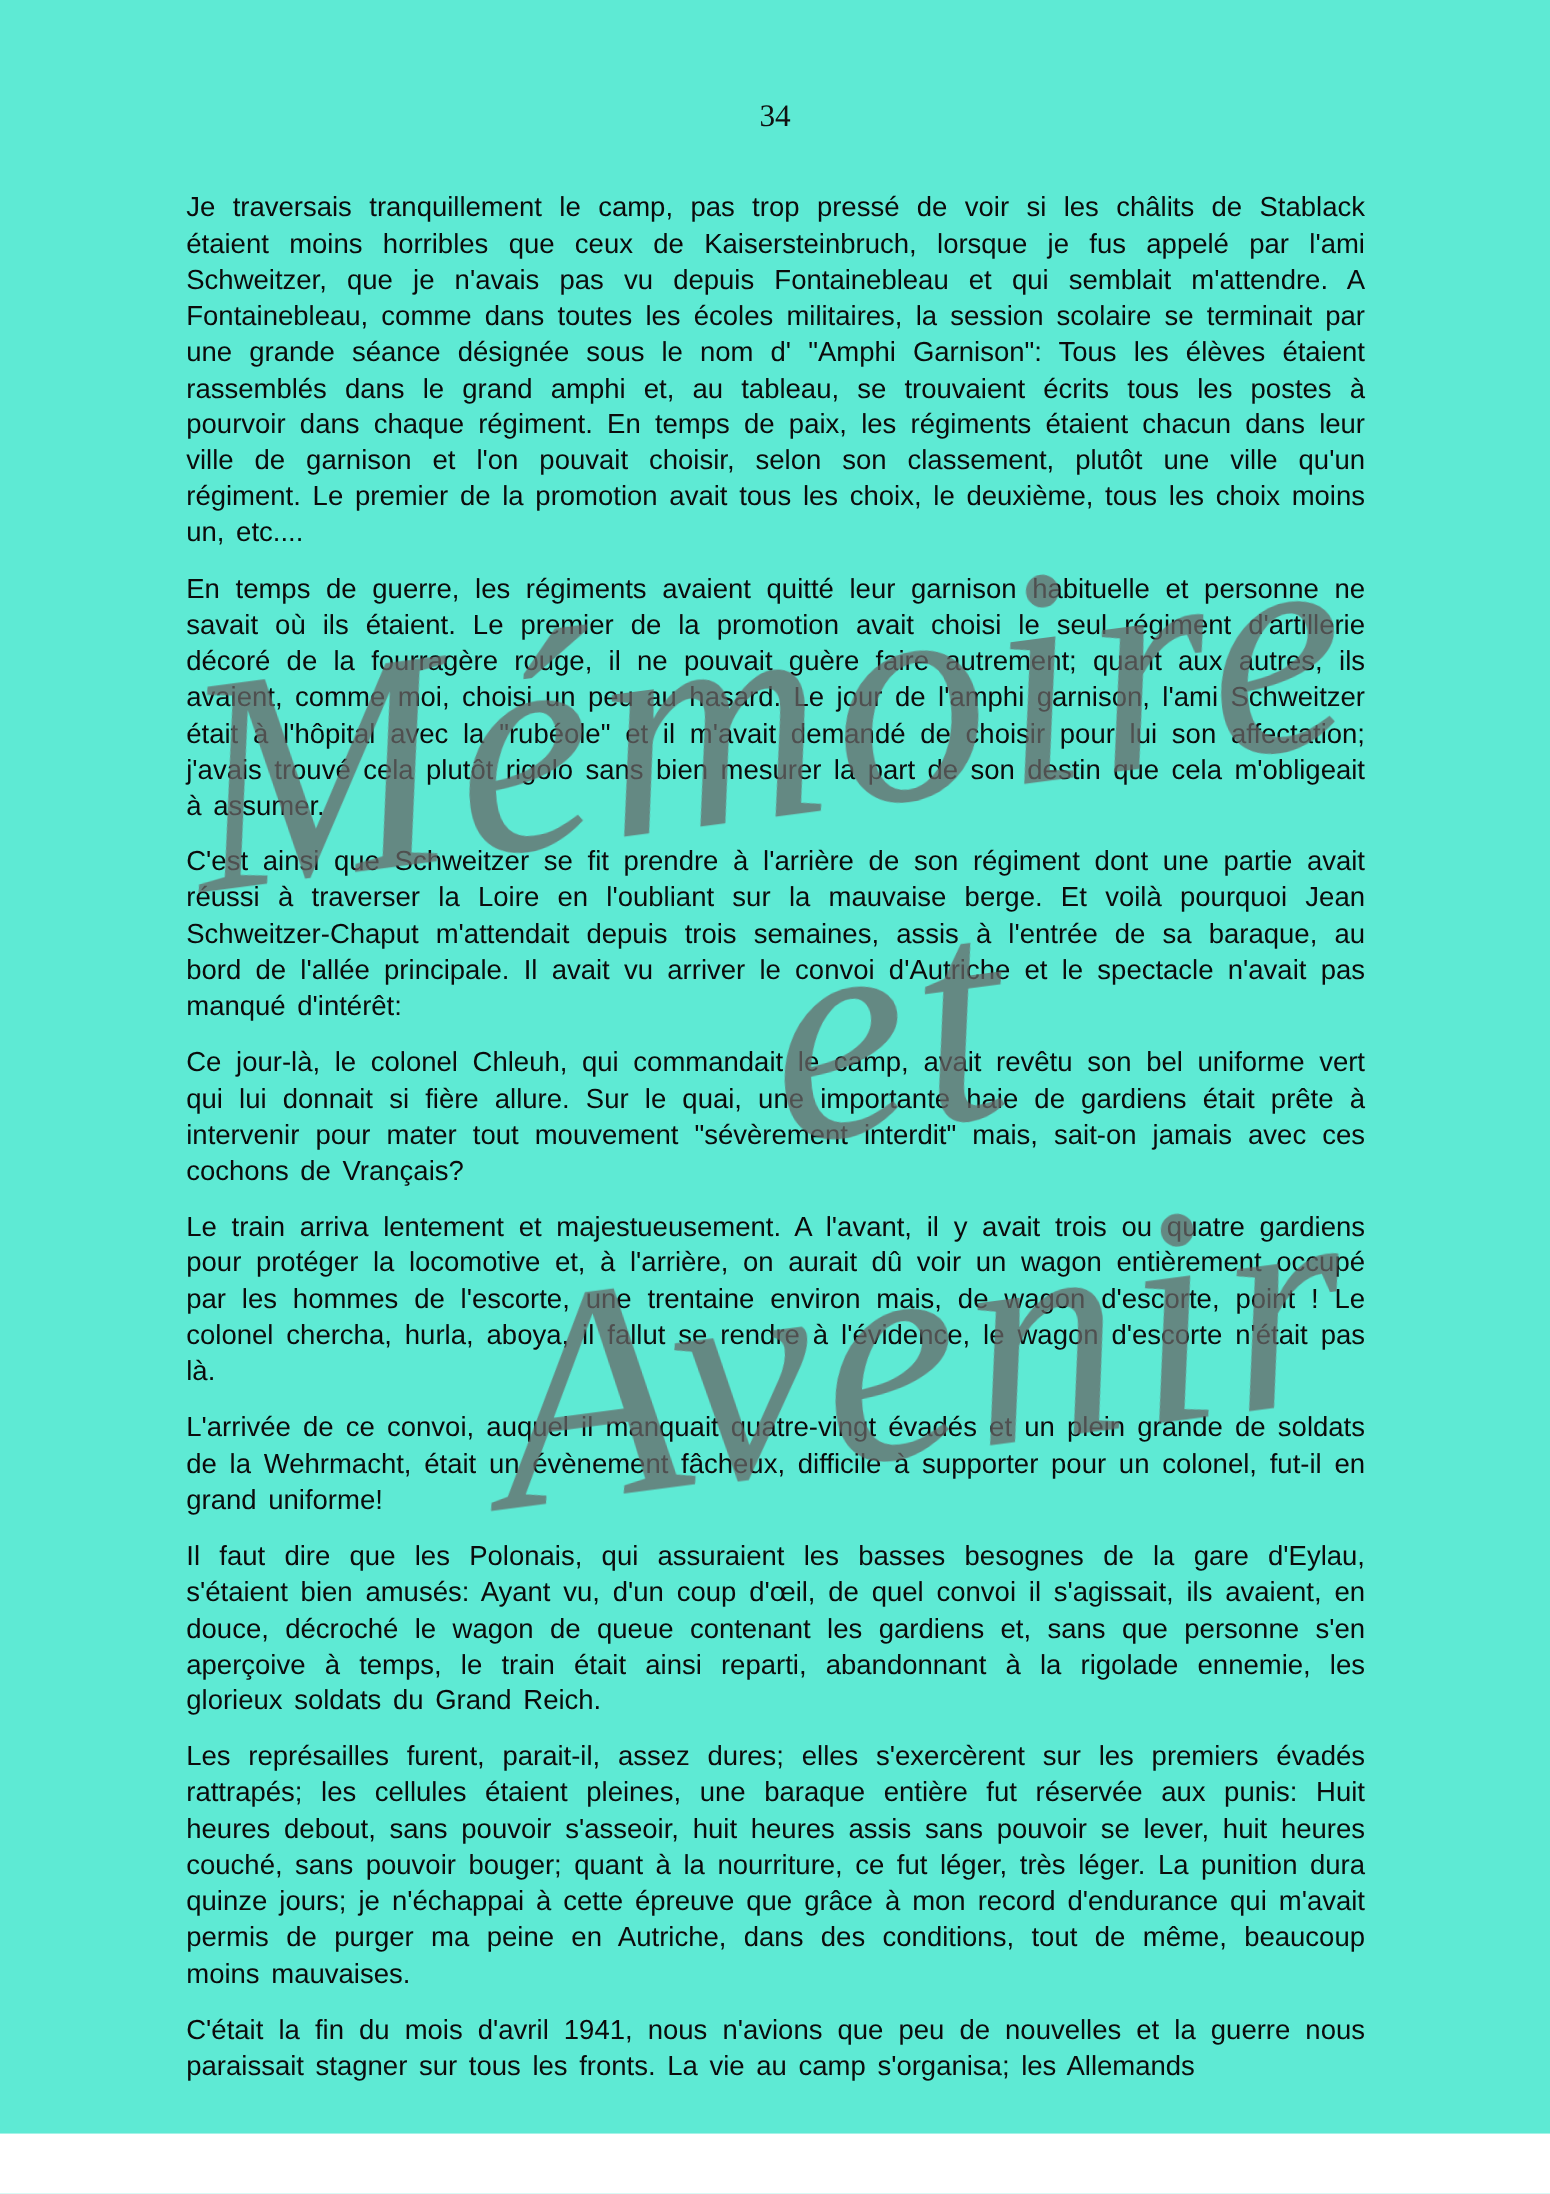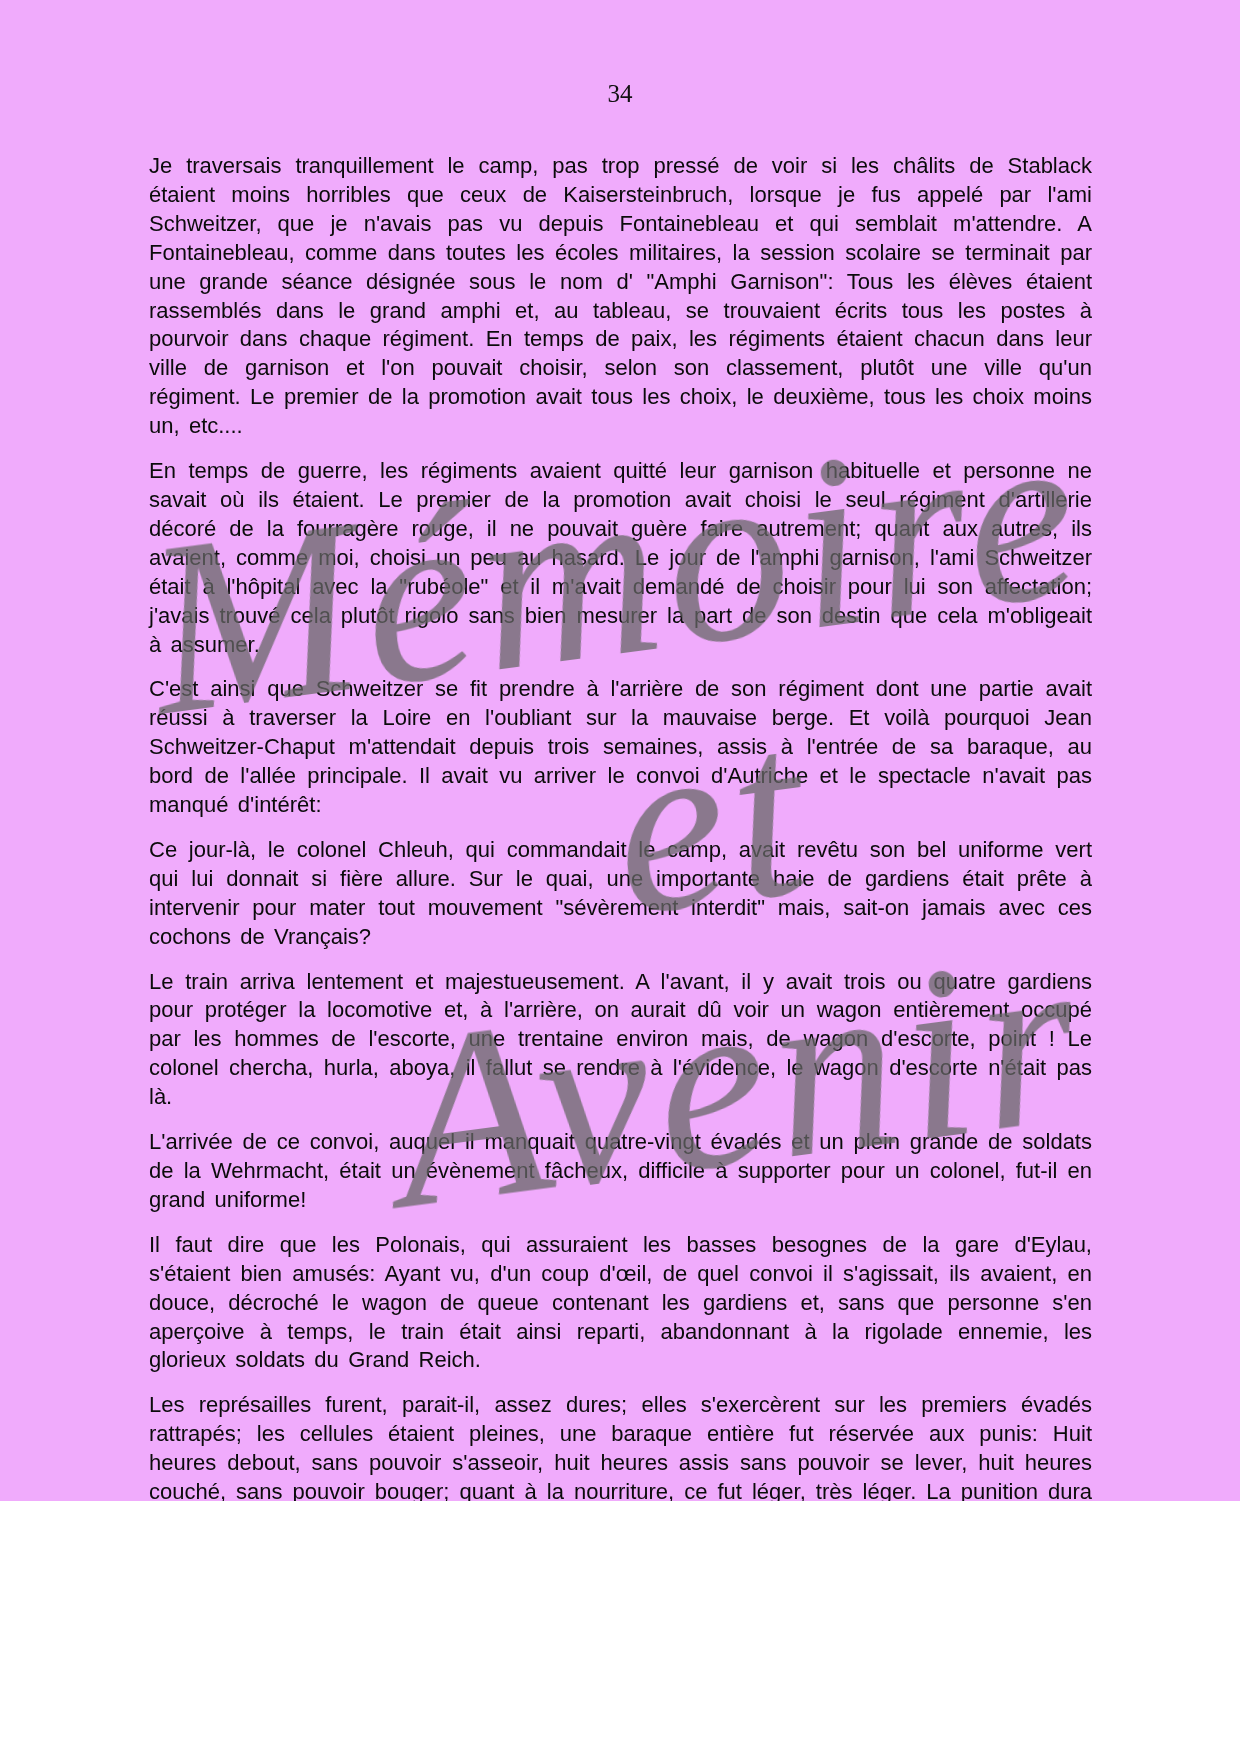--- a/index.html
+++ b/index.html
@@ -3,22 +3,22 @@
 <meta charset="utf-8">
 <style>
   html, body {
     margin: 0;
     padding: 0;
     background: #ffffff;
   }
   .page {
     position: relative;
     width: 1240px;
-    height: 1501px;
-    background: #f0abfc;
+    height: 1707px;
+    background: #5eead4;
     overflow: hidden;
     font-family: "Liberation Sans", sans-serif;
   }
   .page-number {
     position: absolute;
     top: 80px;
     left: 0;
     right: 0;
     text-align: center;
     font-family: "Liberation Serif", serif;
@@ -81,20 +81,21 @@
 
   <div class="content">
     <p>Je traversais tranquillement le camp, pas trop pressé de voir si les châlits de Stablack étaient moins horribles que ceux de Kaisersteinbruch, lorsque je fus appelé par l'ami Schweitzer, que je n'avais pas vu depuis Fontainebleau et qui semblait m'attendre. A Fontainebleau, comme dans toutes les écoles militaires, la session scolaire se terminait par une grande séance désignée sous le nom d' "Amphi Garnison": Tous les élèves étaient rassemblés dans le grand amphi et, au tableau, se trouvaient écrits tous les postes à pourvoir dans chaque régiment. En temps de paix, les régiments étaient chacun dans leur ville de garnison et l'on pouvait choisir, selon son classement, plutôt une ville qu'un régiment. Le premier de la promotion avait tous les choix, le deuxième, tous les choix moins un, etc....</p>
     <p>En temps de guerre, les régiments avaient quitté leur garnison habituelle et personne ne savait où ils étaient. Le premier de la promotion avait choisi le seul régiment d'artillerie décoré de la fourragère rouge, il ne pouvait guère faire autrement; quant aux autres, ils avaient, comme moi, choisi un peu au hasard. Le jour de l'amphi garnison, l'ami Schweitzer était à l'hôpital avec la "rubéole" et il m'avait demandé de choisir pour lui son affectation; j'avais trouvé cela plutôt rigolo sans bien mesurer la part de son destin que cela m'obligeait à assumer.</p>
     <p>C'est ainsi que Schweitzer se fit prendre à l'arrière de son régiment dont une partie avait réussi à traverser la Loire en l'oubliant sur la mauvaise berge. Et voilà pourquoi Jean Schweitzer-Chaput m'attendait depuis trois semaines, assis à l'entrée de sa baraque, au bord de l'allée principale. Il avait vu arriver le convoi d'Autriche et le spectacle n'avait pas manqué d'intérêt:</p>
     <p>Ce jour-là, le colonel Chleuh, qui commandait le camp, avait revêtu son bel uniforme vert qui lui donnait si fière allure. Sur le quai, une importante haie de gardiens était prête à intervenir pour mater tout mouvement "sévèrement interdit" mais, sait-on jamais avec ces cochons de Vrançais?</p>
     <p>Le train arriva lentement et majestueusement. A l'avant, il y avait trois ou quatre gardiens pour protéger la locomotive et, à l'arrière, on aurait dû voir un wagon entièrement occupé par les hommes de l'escorte, une trentaine environ mais, de wagon d'escorte, point ! Le colonel chercha, hurla, aboya, il fallut se rendre à l'évidence, le wagon d'escorte n'était pas là.</p>
     <p>L'arrivée de ce convoi, auquel il manquait quatre-vingt évadés et un plein grande de soldats de la Wehrmacht, était un évènement fâcheux, difficile à supporter pour un colonel, fut-il en grand uniforme!</p>
     <p>Il faut dire que les Polonais, qui assuraient les basses besognes de la gare d'Eylau, s'étaient bien amusés: Ayant vu, d'un coup d'œil, de quel convoi il s'agissait, ils avaient, en douce, décroché le wagon de queue contenant les gardiens et, sans que personne s'en aperçoive à temps, le train était ainsi reparti, abandonnant à la rigolade ennemie, les glorieux soldats du Grand Reich.</p>
     <p>Les représailles furent, parait-il, assez dures; elles s'exercèrent sur les premiers évadés rattrapés; les cellules étaient pleines, une baraque entière fut réservée aux punis: Huit heures debout, sans pouvoir s'asseoir, huit heures assis sans pouvoir se lever, huit heures couché, sans pouvoir bouger; quant à la nourriture, ce fut léger, très léger. La punition dura quinze jours; je n'échappai à cette épreuve que grâce à mon record d'endurance qui m'avait permis de purger ma peine en Autriche, dans des conditions, tout de même, beaucoup moins mauvaises.</p>
+    <p>C'était la fin du mois d'avril 1941, nous n'avions que peu de nouvelles et la guerre nous paraissait stagner sur tous les fronts. La vie au camp s'organisa; les Allemands</p>
   </div>
 
   <div class="watermark">
     <span class="wline wline-memoire">Mémoire</span>
     <span class="wline wline-et">et</span>
     <span class="wline wline-avenir">Avenir</span>
   </div>
 
 </div>
 

